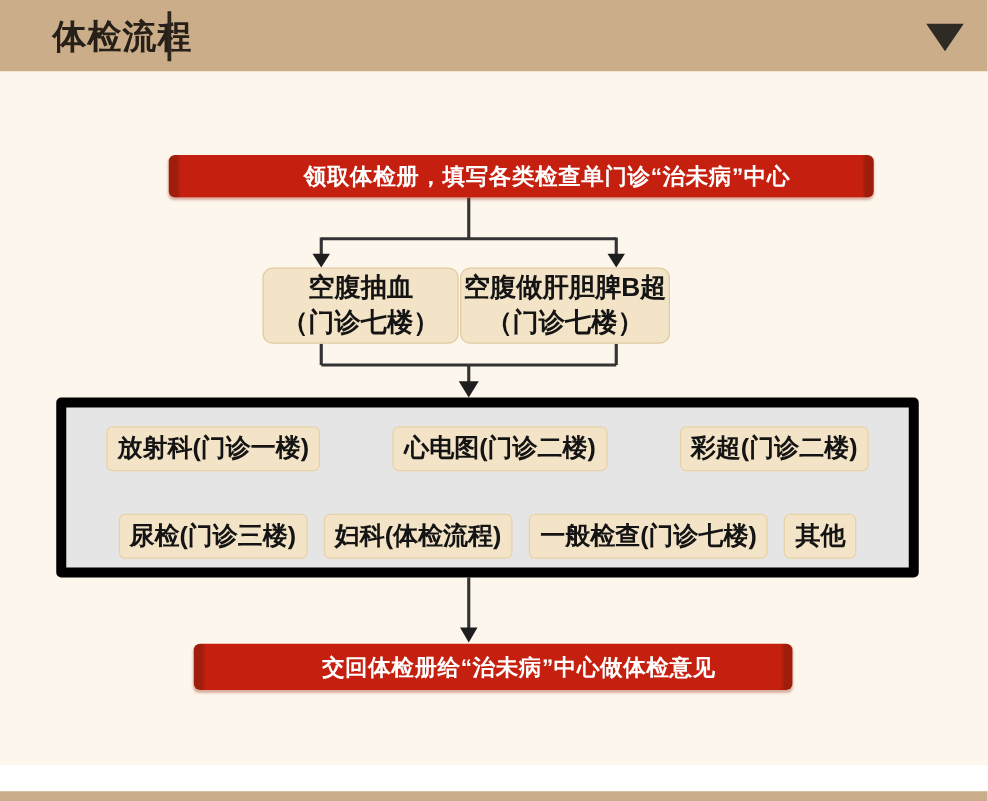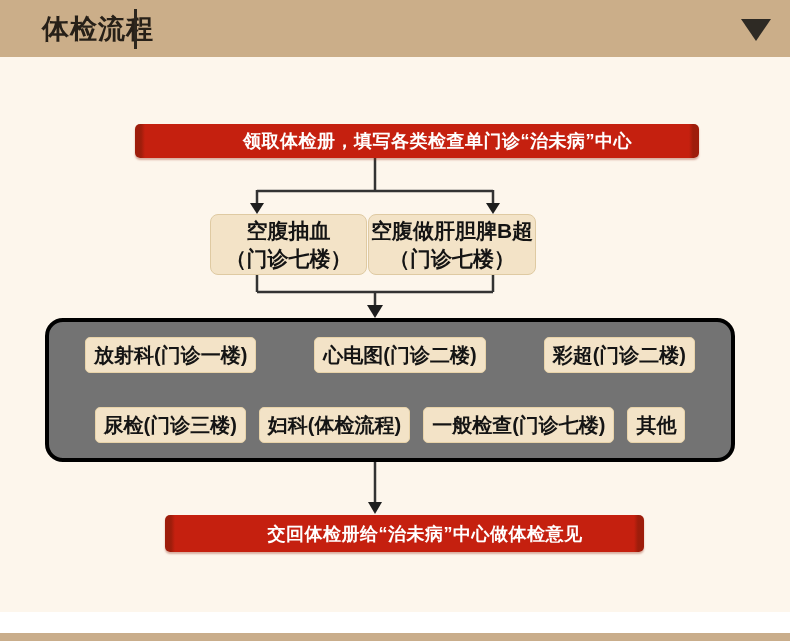--- a/index.html
+++ b/index.html
@@ -36,35 +36,35 @@
     color:#ffffff;font-weight:bold;font-size:18px;letter-spacing:0.5px;
     border-radius:5px;
     background:linear-gradient(90deg,
       #9e1d0b 0px,#9e1d0b 6px,#c5200f 10px,
       #c5200f calc(100% - 10px),#9e1d0b calc(100% - 6px),#9e1d0b 100%);
     box-shadow:0 2px 2px rgba(150,40,20,0.35);
     white-space:nowrap;
     padding-left:41px;
   }
   .banner-start{left:135px;top:124px;width:523px;height:34px;}
-  .banner-end{left:165px;top:515px;width:438px;height:37px;}
+  .banner-end{left:155px;top:515px;width:438px;height:37px;}
   
   .branch-box{
     position:absolute;top:214px;height:61px;box-sizing:border-box;
     background:#f3e3c7;border:1px solid #dfcaa2;border-radius:8px;
     display:flex;flex-direction:column;align-items:center;justify-content:center;
     font-size:21px;font-weight:bold;color:#141414;line-height:28px;
     text-align:center;white-space:nowrap;
   }
   .branch-left{left:190px;width:157px;margin-left:20px;}
   .branch-right{left:368px;width:168px;}
   
   .panel{
     position:absolute;left:45px;top:318px;width:690px;height:144px;box-sizing:border-box;
-    background:#737373;border:4px solid #000000;border-radius:18px;
+    background:#e5e5e5;border:8px solid #000000;border-radius:4px;
   }
   .chip-row{
     position:absolute;left:0;width:100%;
     display:flex;justify-content:center;align-items:center;
   }
   .chip-row-1{top:15px;gap:58px;}
   .chip-row-2{top:85px;gap:13px;}
   .chip{
     background:#f3e3c7;border:1px solid #e8d3a9;border-radius:5px;
     padding:3px 8px;font-size:20px;font-weight:bold;color:#141414;

